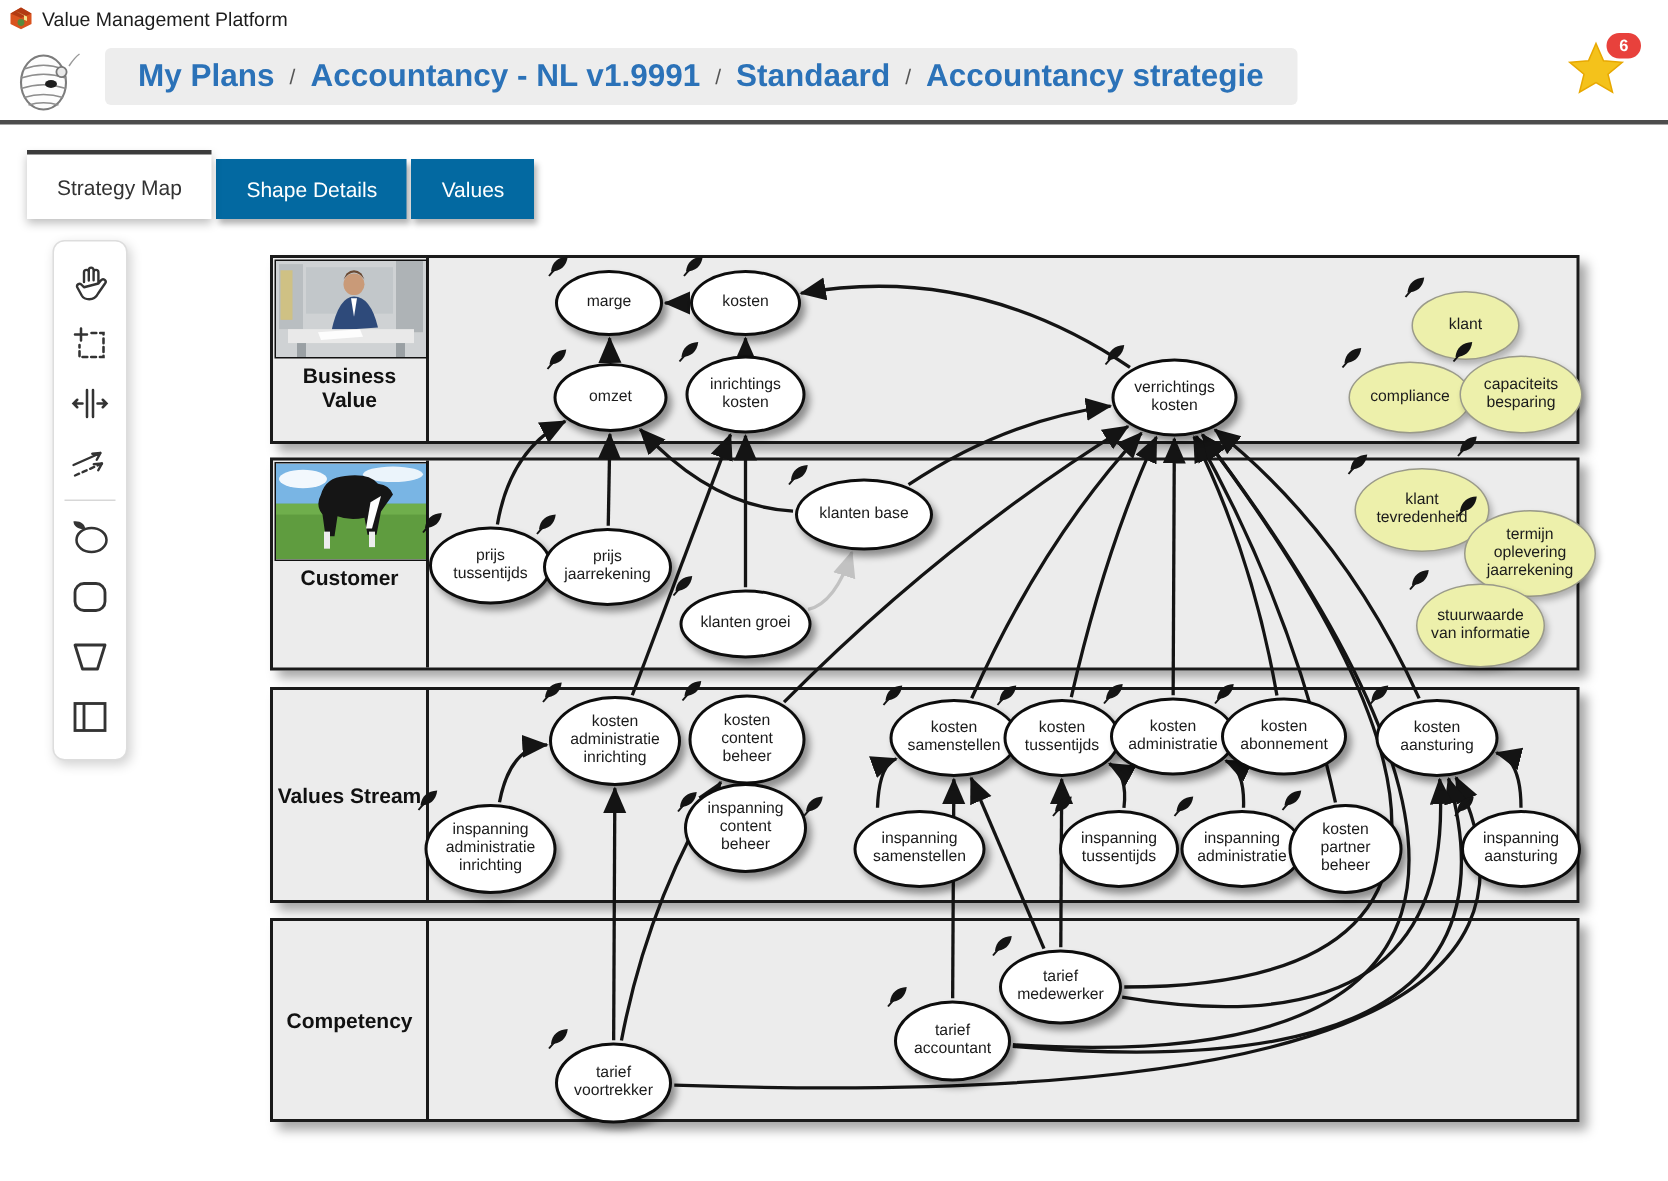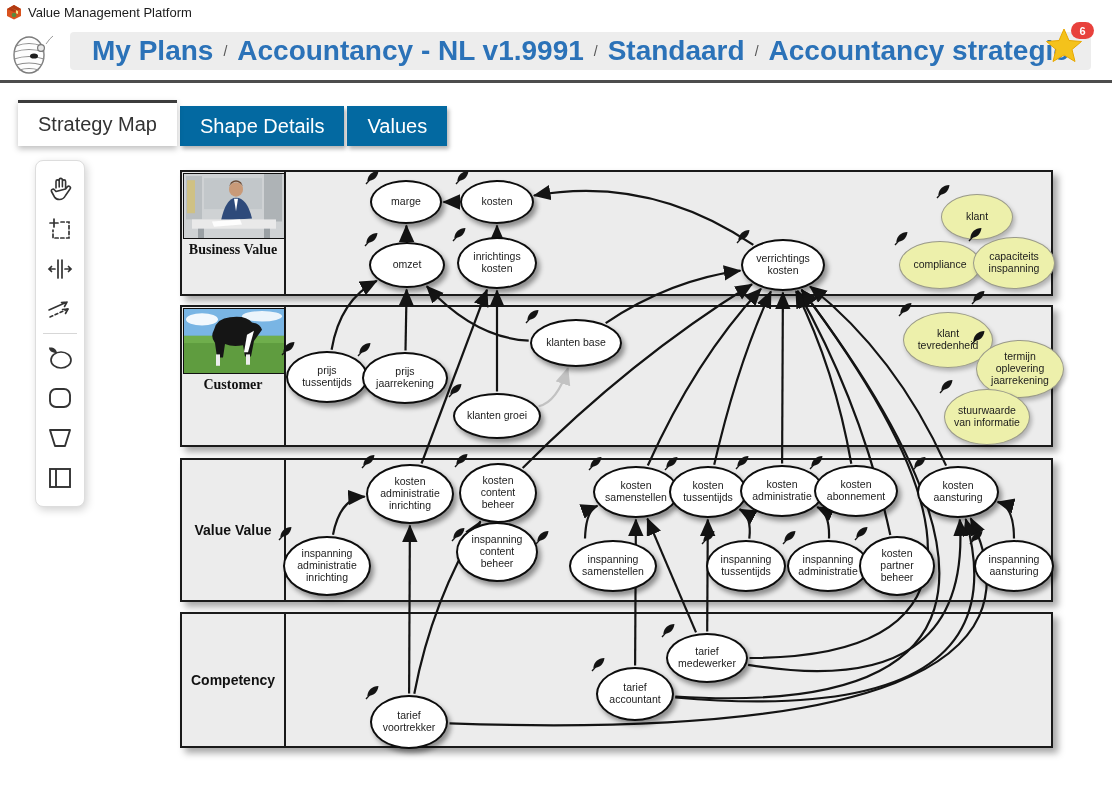--- a/index.html
+++ b/index.html
@@ -9,47 +9,47 @@
   }
   
   .appbar{position:absolute;left:0;top:0;width:100%;height:24px;display:flex;align-items:center;gap:6px;padding-left:6px;box-sizing:border-box;}
   .appbar .logo{width:16px;height:16px;flex:0 0 auto;}
   .appbar .app-title{font-size:13px;color:#1c1c1c;}
   
   .header{position:absolute;left:0;top:24px;width:100%;height:56px;}
   .hive{position:absolute;left:10px;top:6px;width:44px;height:46px;}
   .crumb-pill{position:absolute;left:70px;top:8px;height:38px;background:#ededed;border-radius:4px;
     display:flex;align-items:center;padding:0 22px;gap:10px;}
-  .crumb-link{color:#2b72b8;font-size:28px;font-weight:bold;text-decoration:none;cursor:pointer;white-space:nowrap;}
+  .crumb-link{color:#2b72b8;font-size:21px;font-weight:bold;text-decoration:none;cursor:pointer;white-space:nowrap;}
   .crumb-sep{color:#555;font-size:14px;}
   .fav{position:absolute;right:24px;top:2px;width:44px;height:44px;cursor:pointer;}
   .fav-badge{position:absolute;right:-6px;top:-4px;min-width:17px;height:17px;border-radius:9px;background:#e8413c;
     color:#fff;font-size:11px;font-weight:bold;display:flex;align-items:center;justify-content:center;padding:0 3px;}
   .top-rule{position:absolute;left:0;top:80px;width:100%;height:3px;background:#4d4d4d;}
   
   .tabbar{position:absolute;left:18px;top:100px;display:flex;align-items:flex-end;gap:3px;}
-  .tab{height:40px;padding:0 20px;display:flex;align-items:center;font-size:20px;cursor:pointer;}
+  .tab{height:40px;padding:0 20px;display:flex;align-items:center;font-size:14px;cursor:pointer;}
   .tab.active{background:#ffffff;color:#333;border-top:3px solid #3c3c3c;height:43px;
     box-shadow:0 3px 6px rgba(0,0,0,0.25);position:relative;z-index:2;}
   .tab.inactive{background:#0369a1;color:#ffffff;box-shadow:2px 3px 4px rgba(0,0,0,0.3);}
   
   .toolbox{position:absolute;left:35px;top:160px;width:48px;background:#fff;border:1px solid #ddd;border-radius:8px;
     box-shadow:2px 3px 8px rgba(0,0,0,0.18);display:flex;flex-direction:column;align-items:center;padding:8px 0;}
   .tool{width:36px;height:40px;display:flex;align-items:center;justify-content:center;cursor:pointer;}
   .tool svg{display:block;}
   .tool-divider{width:34px;height:1px;background:#d7d7d7;margin:4px 0;}
   
   .canvas{position:absolute;left:180px;top:170px;width:878px;height:582px;}
   .lane{position:absolute;left:0;width:873px;background:#ececec;border:2px solid #1a1a1a;box-sizing:border-box;
     box-shadow:5px 5px 7px rgba(0,0,0,0.35);}
   .lane-head{position:absolute;left:0;top:0;bottom:0;width:104px;border-right:2px solid #1a1a1a;box-sizing:border-box;}
   .lane-photo{position:absolute;left:1px;top:1px;width:100px;height:64px;border:1px solid #111;overflow:hidden;}
   .lane-photo svg{width:100%;height:100%;display:block;}
   .lane-label{position:absolute;left:0;width:102px;text-align:center;font-weight:bold;font-size:14px;color:#111;}
-  .lane-label.under-photo{top:70px;font-family:Liberation Serif, serif;}
+  .lane-label.under-photo{top:70px;}
   .lane-label.centered{top:50%;transform:translateY(-50%);}
   .edges{position:absolute;left:0;top:0;width:878px;height:582px;pointer-events:none;}
   .node{position:absolute;border-radius:50%;display:flex;align-items:center;justify-content:center;text-align:center;
     font-size:10.5px;line-height:1.12;color:#1b1b1b;box-sizing:border-box;cursor:pointer;}
   .node.white{background:#ffffff;border:2.5px solid #0d0d0d;box-shadow:3px 4px 5px rgba(0,0,0,0.4);}
   .node.yellow{background:#edf0ab;border:1.5px solid #9a9a8a;box-shadow:2px 3px 4px rgba(0,0,0,0.25);}
   .leaf{position:absolute;width:15px;height:15px;pointer-events:none;}
 </style>
 </head>
 <body>
@@ -182,21 +182,21 @@
             <path d="M70 21 L64 42 L60 42 L63 25 Z" fill="#fdfdfd"></path>
             <rect x="32" y="44" width="4" height="11" fill="#ededed"></rect>
             <rect x="62" y="44" width="4" height="10" fill="#ededed"></rect>
           </svg>
         </div>
         <div class="lane-label under-photo">Customer</div>
       </div>
     </div>
     <div class="lane" style="top: 288px; height: 144px;">
       <div class="lane-head">
-        <div class="lane-label centered">Value Value</div>
+        <div class="lane-label centered">Values Stream</div>
       </div>
     </div>
     <div class="lane" style="top: 442px; height: 136px;">
       <div class="lane-head">
         <div class="lane-label centered">Competency</div>
       </div>
     </div>
     <svg class="edges" viewBox="0 0 878 582">
       <defs>
         <marker id="arrB" markerWidth="9" markerHeight="8" refX="7.5" refY="3.5" orient="auto">
@@ -269,21 +269,21 @@
     <div class="node yellow" style="left: 761px; top: 24px; width: 72px; height: 46px; padding: 0px 6px;">klant</div>
     <div class="leaf" style="left: 756px; top: 14px;"><svg viewBox="0 0 15 15">
         <path d="M13.5 1 C7 1.3 3 4.8 2.3 11 C8.5 11 12.7 7.5 13.5 1 Z" fill="#141414"></path>
         <path d="M1 14 Q5 9 11.5 3.5" stroke="#141414" stroke-width="1.3" fill="none"></path>
       </svg></div>
     <div class="node yellow" style="left: 719px; top: 71px; width: 82px; height: 48px; padding: 0px 6px;">compliance</div>
     <div class="leaf" style="left: 714px; top: 61px;"><svg viewBox="0 0 15 15">
         <path d="M13.5 1 C7 1.3 3 4.8 2.3 11 C8.5 11 12.7 7.5 13.5 1 Z" fill="#141414"></path>
         <path d="M1 14 Q5 9 11.5 3.5" stroke="#141414" stroke-width="1.3" fill="none"></path>
       </svg></div>
-    <div class="node yellow" style="left: 793px; top: 67px; width: 82px; height: 52px; padding: 0px 6px;">capaciteits inspanning</div>
+    <div class="node yellow" style="left: 793px; top: 67px; width: 82px; height: 52px; padding: 0px 6px;">capaciteits besparing</div>
     <div class="leaf" style="left: 788px; top: 57px;"><svg viewBox="0 0 15 15">
         <path d="M13.5 1 C7 1.3 3 4.8 2.3 11 C8.5 11 12.7 7.5 13.5 1 Z" fill="#141414"></path>
         <path d="M1 14 Q5 9 11.5 3.5" stroke="#141414" stroke-width="1.3" fill="none"></path>
       </svg></div>
     <div class="node white" style="left: 106px; top: 181px; width: 82px; height: 52px; padding: 0px 6px;">prijs tussentijds</div>
     <div class="leaf" style="left: 101px; top: 171px;"><svg viewBox="0 0 15 15">
         <path d="M13.5 1 C7 1.3 3 4.8 2.3 11 C8.5 11 12.7 7.5 13.5 1 Z" fill="#141414"></path>
         <path d="M1 14 Q5 9 11.5 3.5" stroke="#141414" stroke-width="1.3" fill="none"></path>
       </svg></div>
     <div class="node white" style="left: 182px; top: 182px; width: 86px; height: 52px; padding: 0px 6px;">prijs jaarrekening</div>

